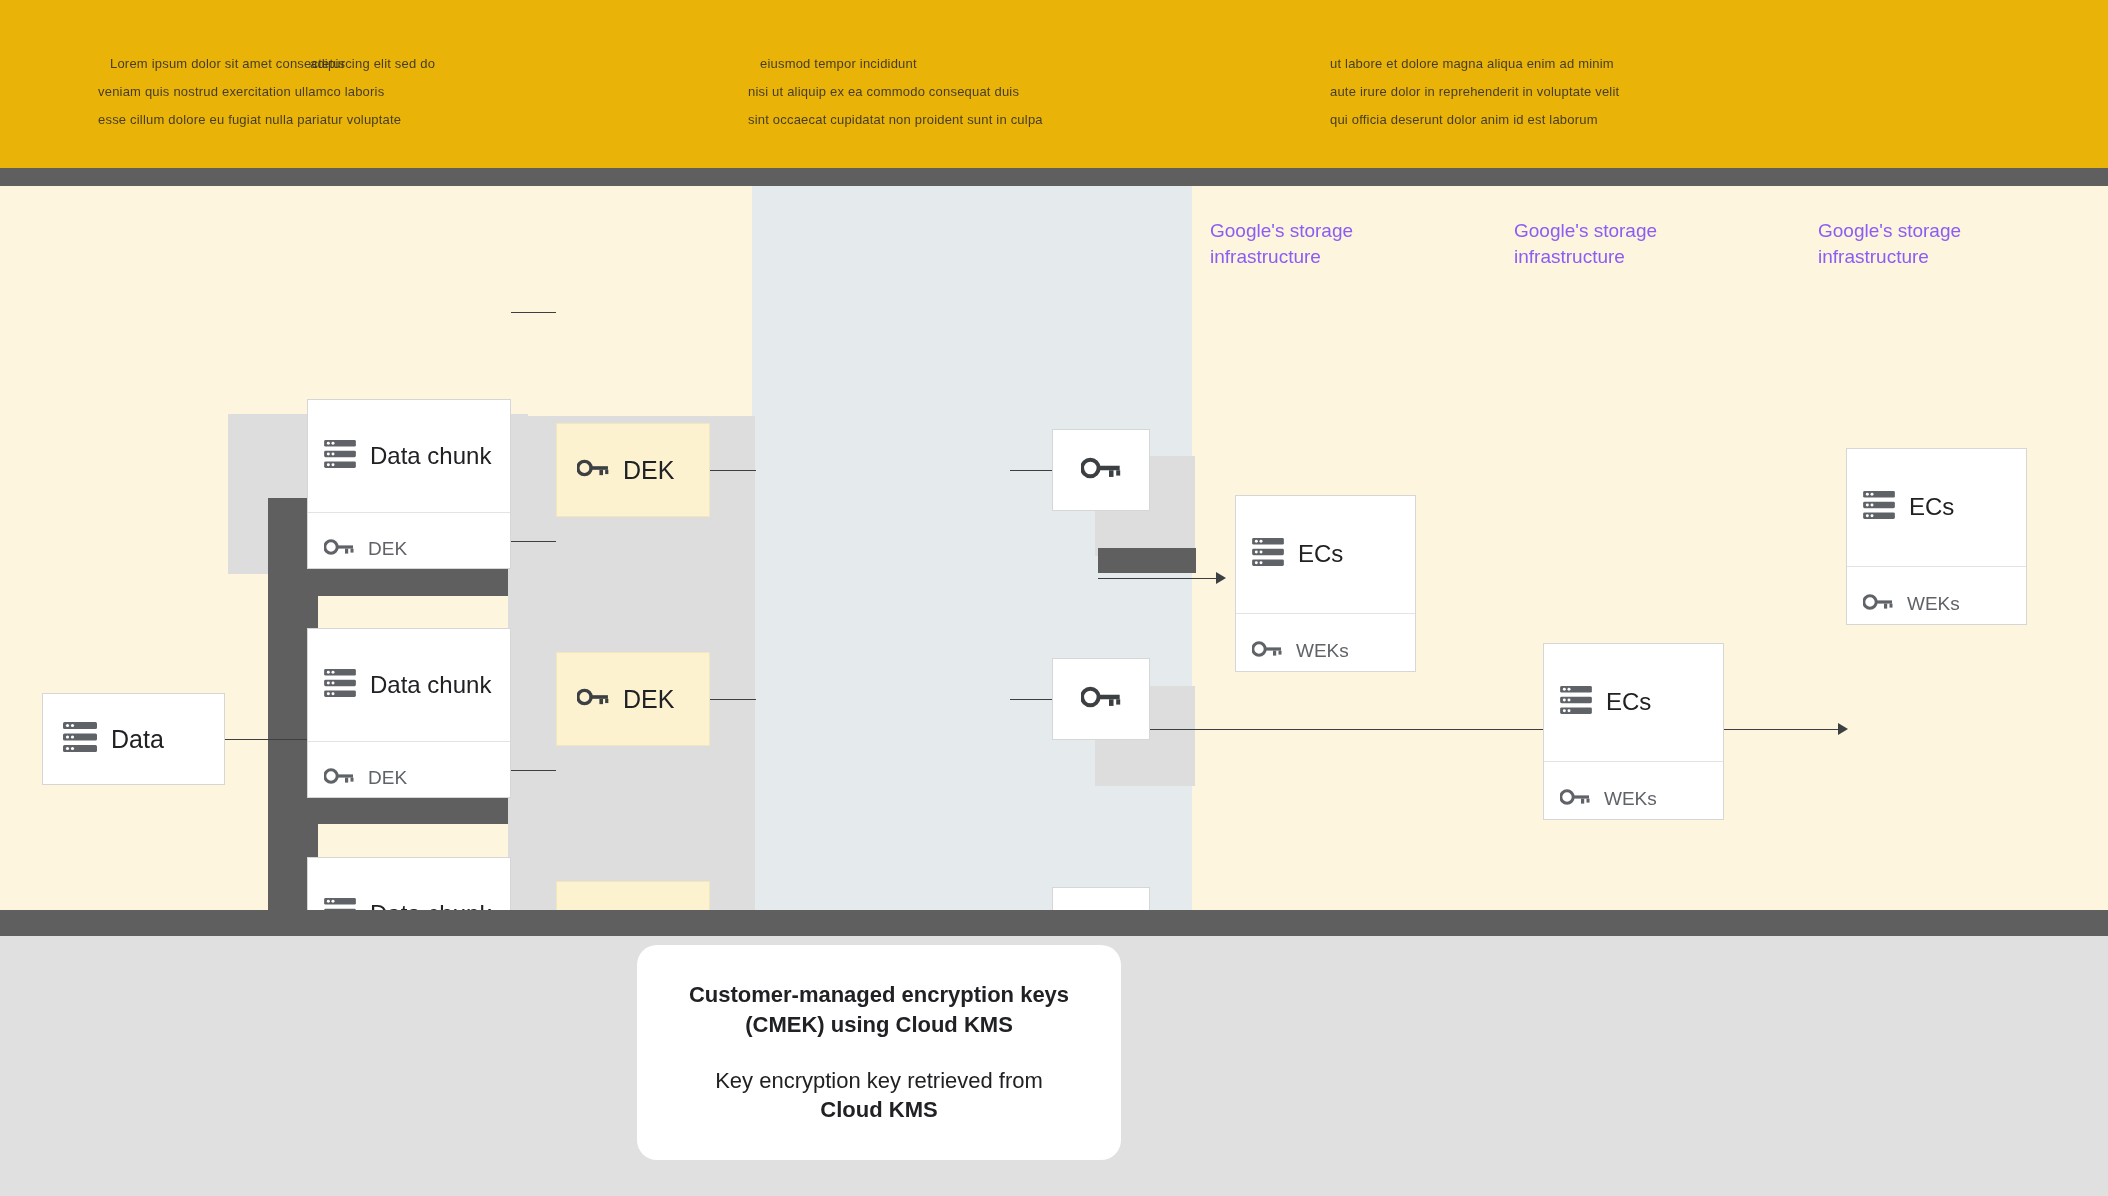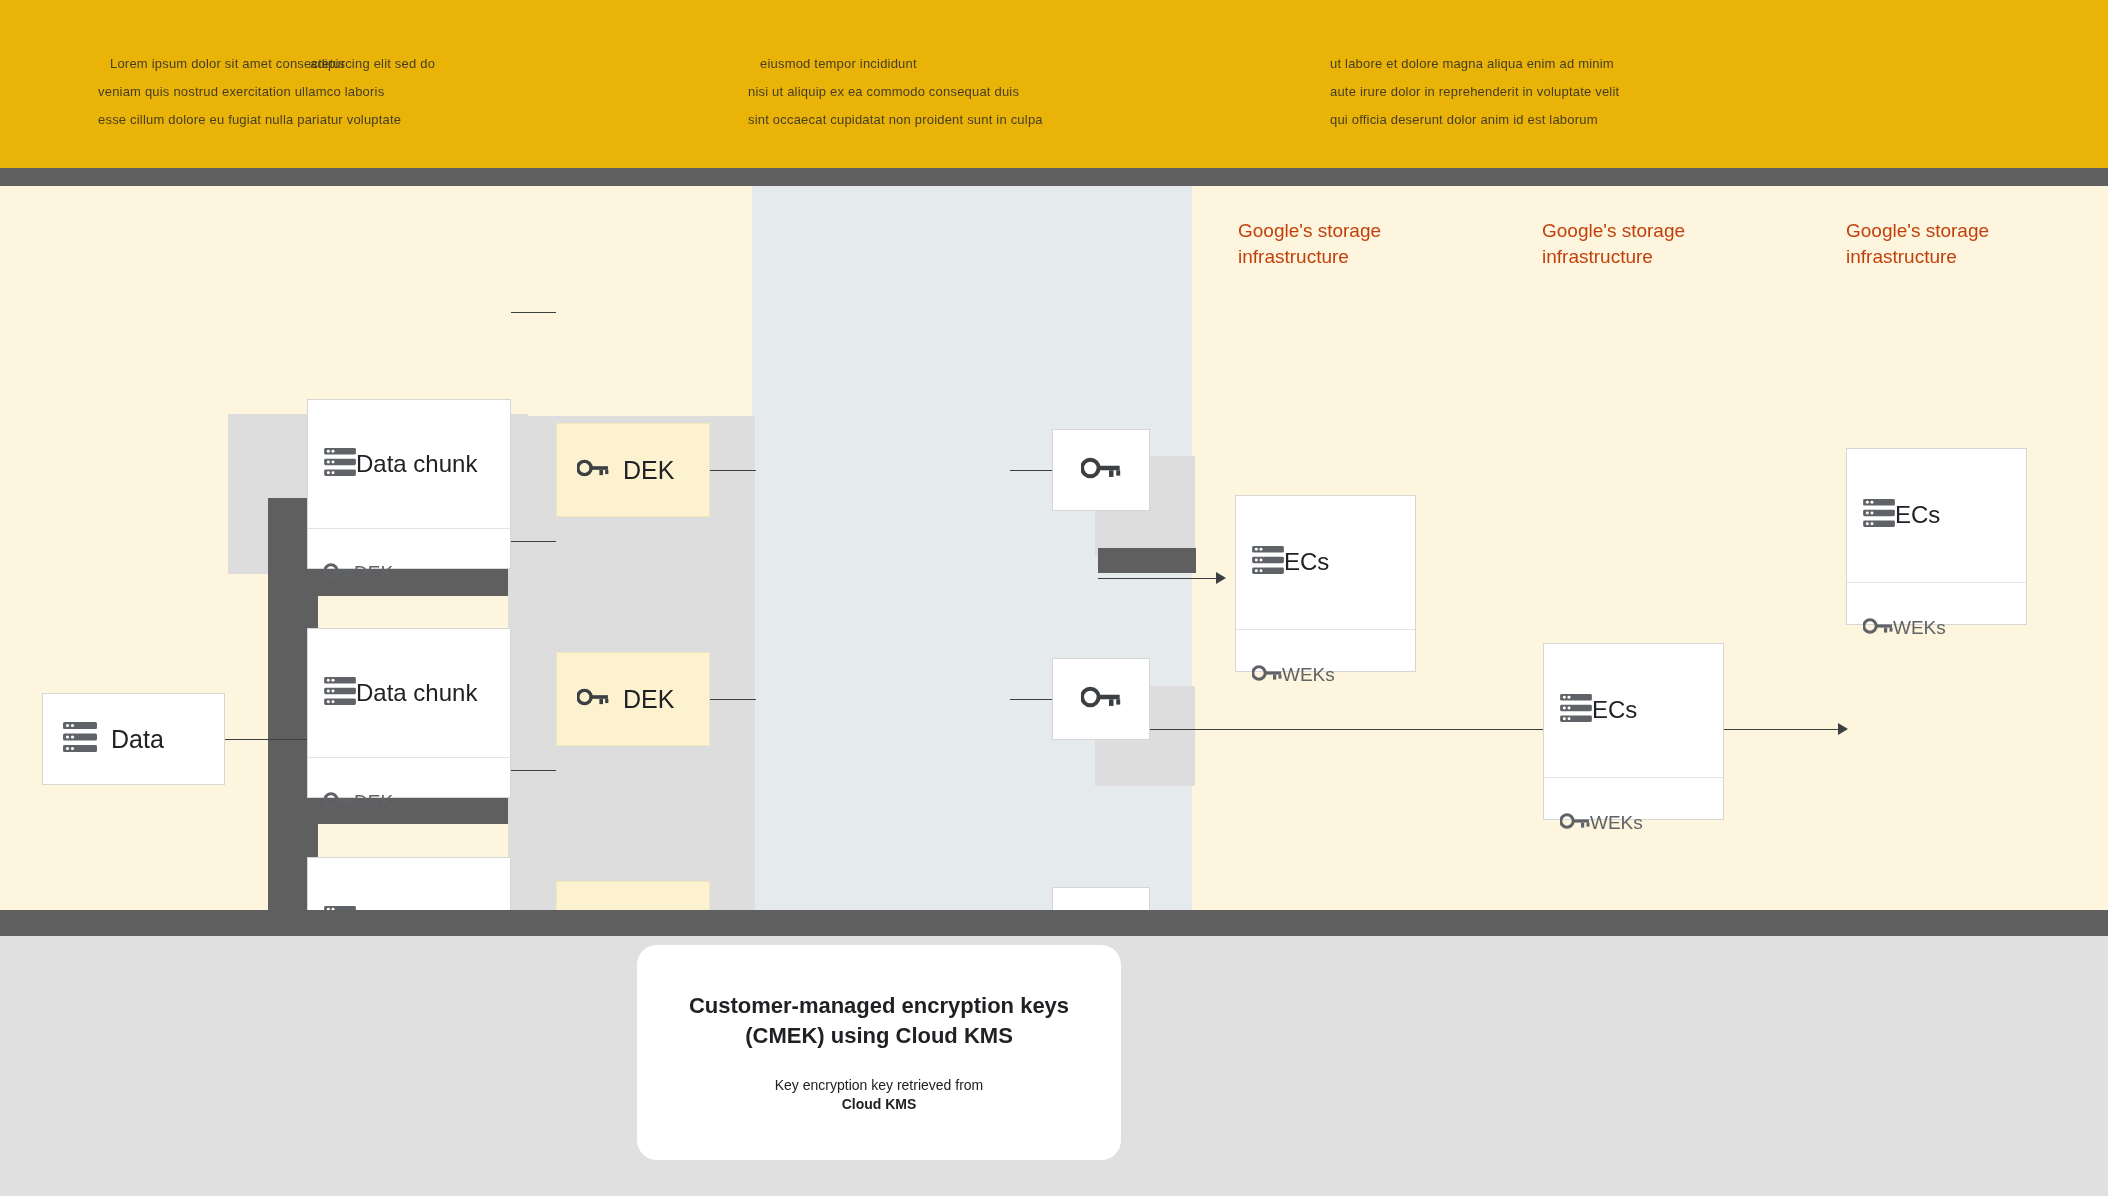--- a/index.html
+++ b/index.html
@@ -71,21 +71,22 @@
   
   .card {
     position: absolute;
     background: #ffffff;
     border: 1px solid #d6d6d6;
     box-sizing: border-box;
   }
   .card .row {
     display: flex;
     align-items: center;
-    padding: 12px 16px;
+    gap: 14px;
+    padding: 4px 16px;
   }
   .card .title-row {
     height: 62%;
   }
   .card .sub-row {
     height: 38%;
     border-top: 1px solid #e3e3e3;
   }
   .card-label {
     font-size: 24px;
@@ -148,24 +149,23 @@
     width: 0; height: 0;
     border-top: 6px solid transparent;
     border-bottom: 6px solid transparent;
     border-left: 10px solid #3c4043;
   }
 
   
   .infra-label {
     position: absolute;
     font-size: 19px;
-    color: #c2410c;
+    color: #8b5cf6;
     line-height: 1.35;
     width: 220px;
-    margin-left: 28px;
   }
 
   
   #bottom-strip {
     position: absolute;
     left: 0; top: 910px;
     width: 2108px; height: 26px;
     background: #5f5f5f;
   }
   #footer {
@@ -188,21 +188,21 @@
     border-radius: 20px;
   }
   .footer-strong {
     font-size: 22px;
     font-weight: bold;
     color: #202124;
     text-align: center;
     line-height: 1.35;
   }
   .footer-normal {
-    font-size: 14px;
+    font-size: 22px;
     color: #202124;
     text-align: center;
     line-height: 1.35;
   }
   .footer-normal b { font-weight: bold; }
 </style>
 </head>
 <body>
 
 <div id="top-bar">

